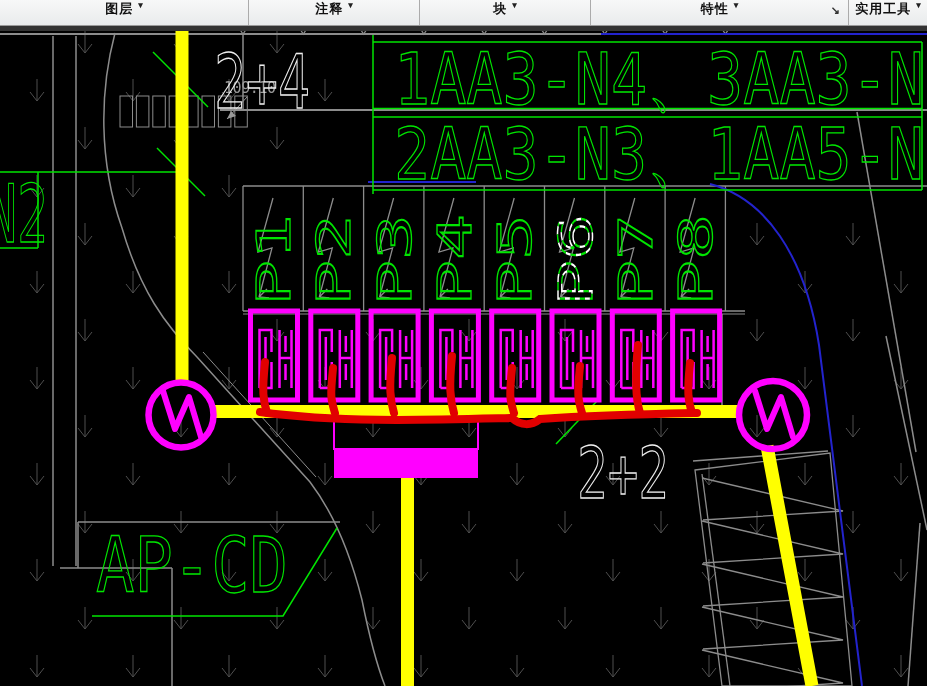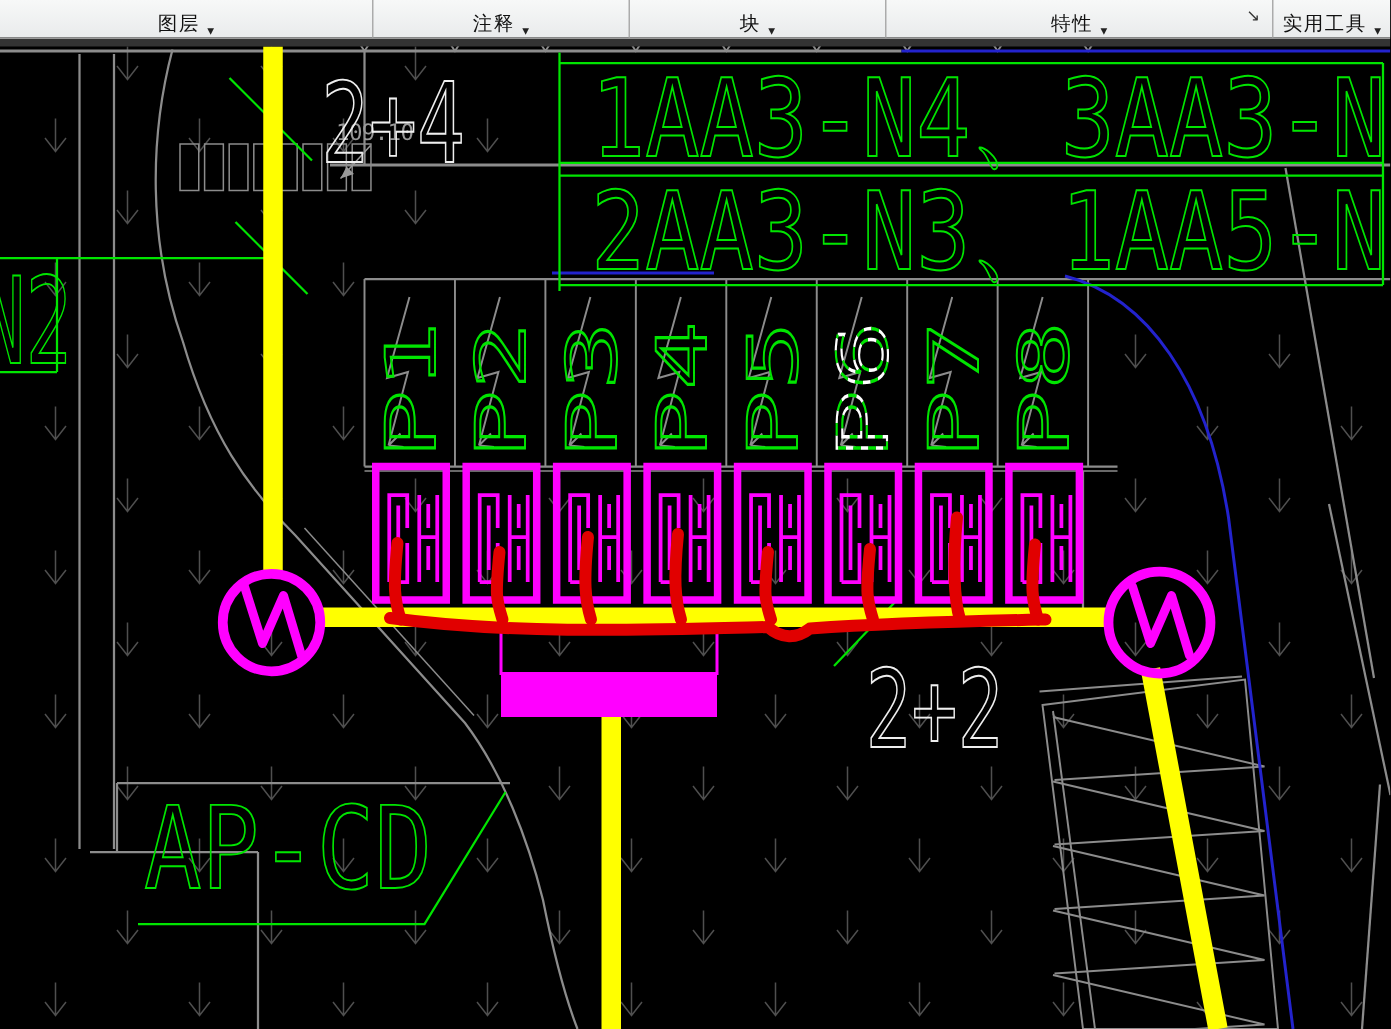--- a/index.html
+++ b/index.html
@@ -2,22 +2,22 @@
 <html><head>
 <meta charset="utf-8">
 <style>
   html,body{margin:0;padding:0;background:#000;}
   #app{position:relative;width:927px;height:686px;overflow:hidden;background:#000;
        font-family:"Liberation Sans",sans-serif;}
   
   #ribbon{position:absolute;left:0;top:0;width:927px;height:25px;
           background:linear-gradient(#f7f8f8,#e9ebec);
           border-bottom:1px solid #9a9a9a;display:flex;z-index:5;}
-  .panel{position:relative;display:flex;align-items:flex-end;justify-content:center;
-         height:100%;border-right:1px solid #ababab;color:#111;font-size:13px;}
+  .panel{position:relative;display:flex;align-items:flex-start;justify-content:center;
+         height:100%;border-right:1px solid #ababab;color:#111;font-size:13px;font-weight:bold;}
   .panel .lbl{letter-spacing:1px;}
   .panel .dd{font-size:9px;margin-left:5px;color:#222;}
   .launcher{position:absolute;right:8px;top:4px;font-size:11px;color:#333;cursor:pointer;}
   #strip{position:absolute;left:0;top:26px;width:927px;height:5px;background:#333;z-index:4;}
   
   #cad{position:absolute;left:0;top:0;width:927px;height:686px;}
   text.cad{font-family:"DejaVu Sans Mono","Liberation Mono",monospace;}
   .stroke-g{fill:none;stroke:#00e500;stroke-width:1.3px;}
   .stroke-w{fill:none;stroke:#efefef;stroke-width:1.3px;}
   .dash-w{fill:none;stroke:#ffffff;stroke-width:1.4px;stroke-dasharray:5 5;}

